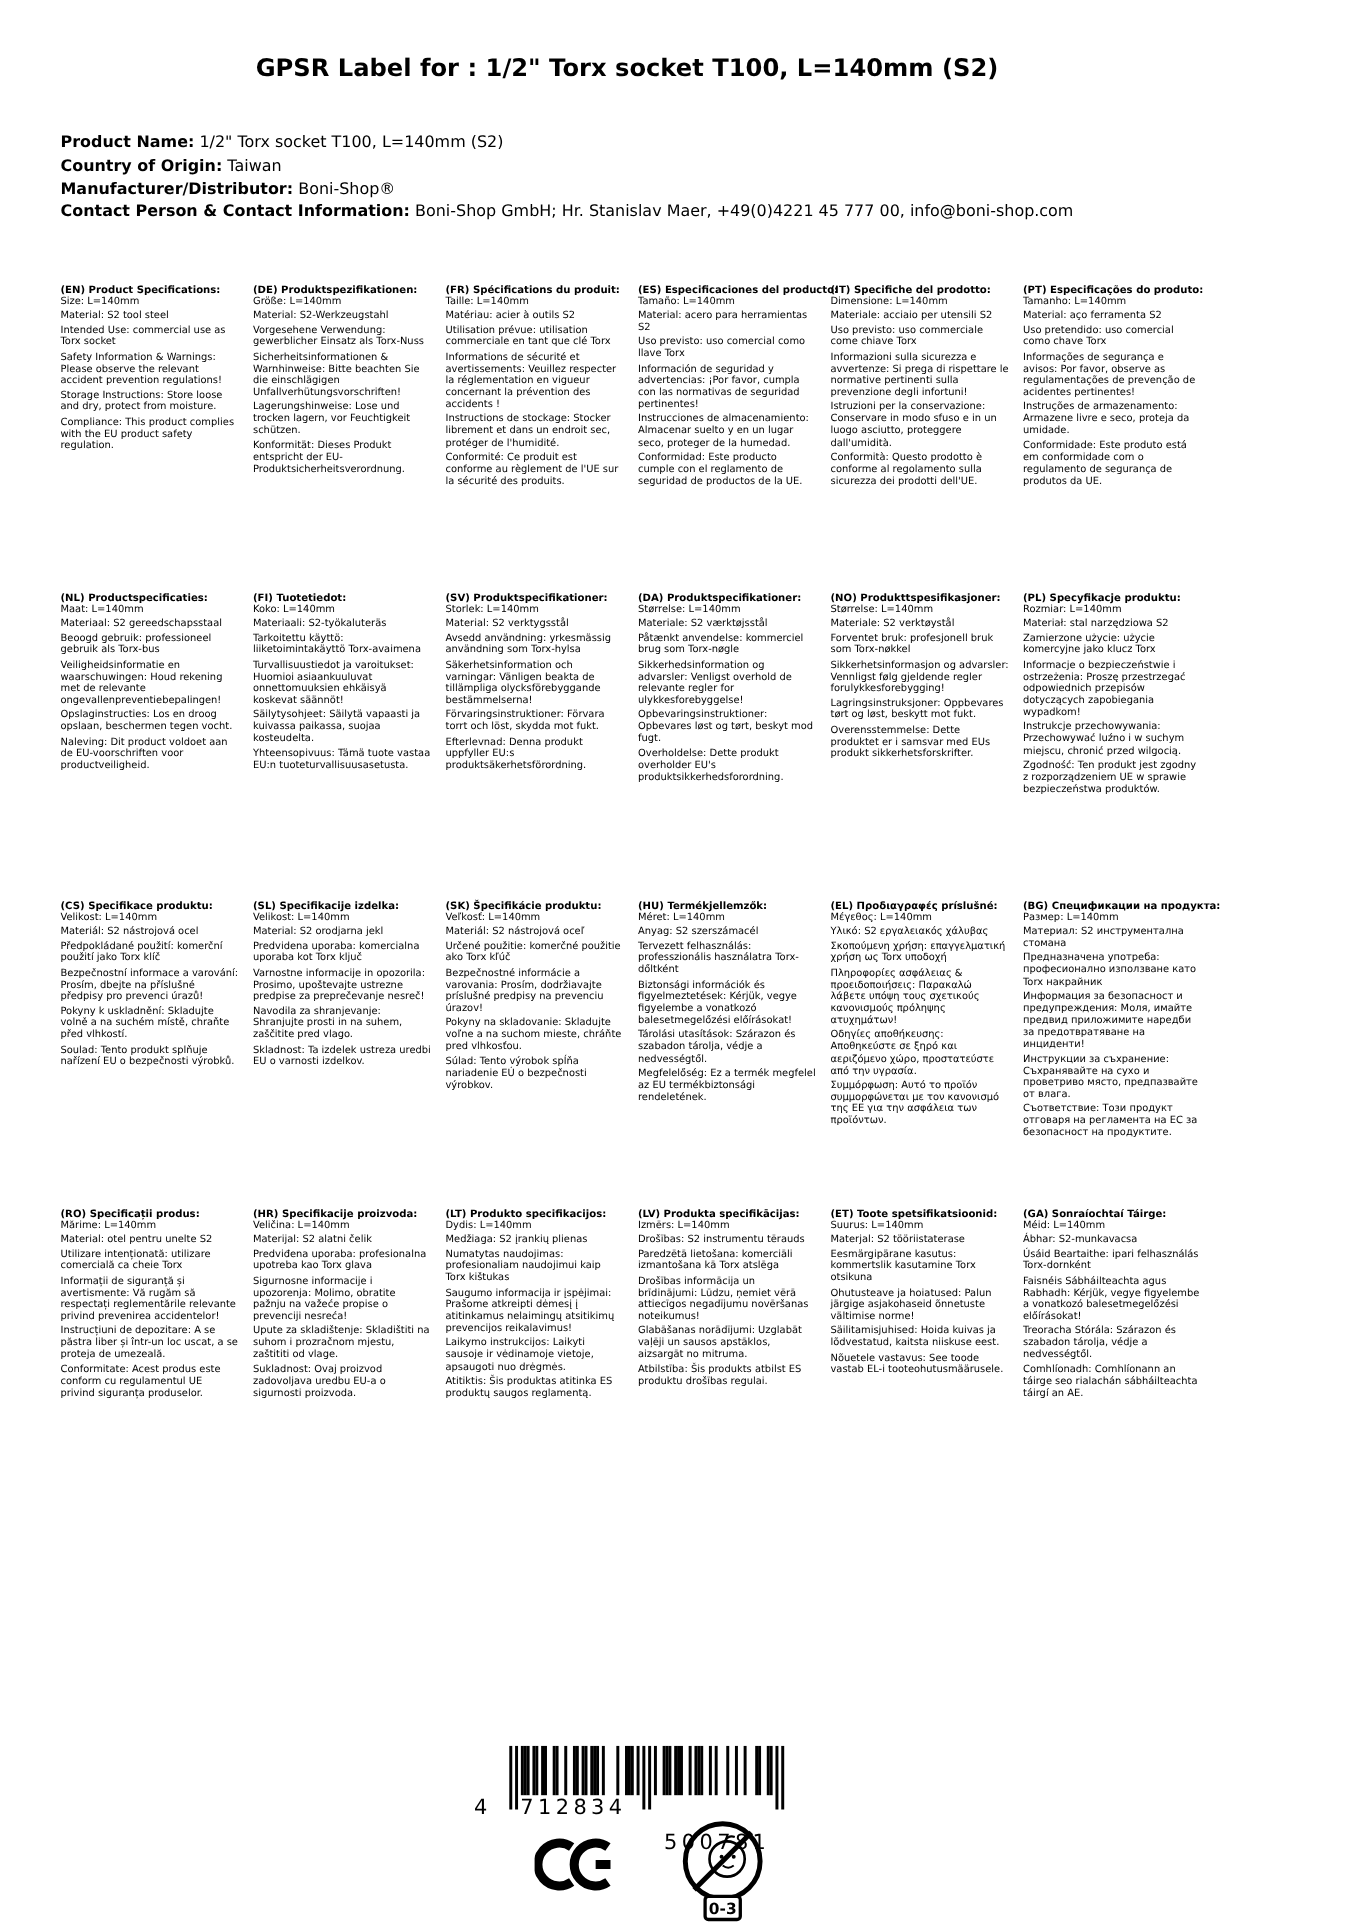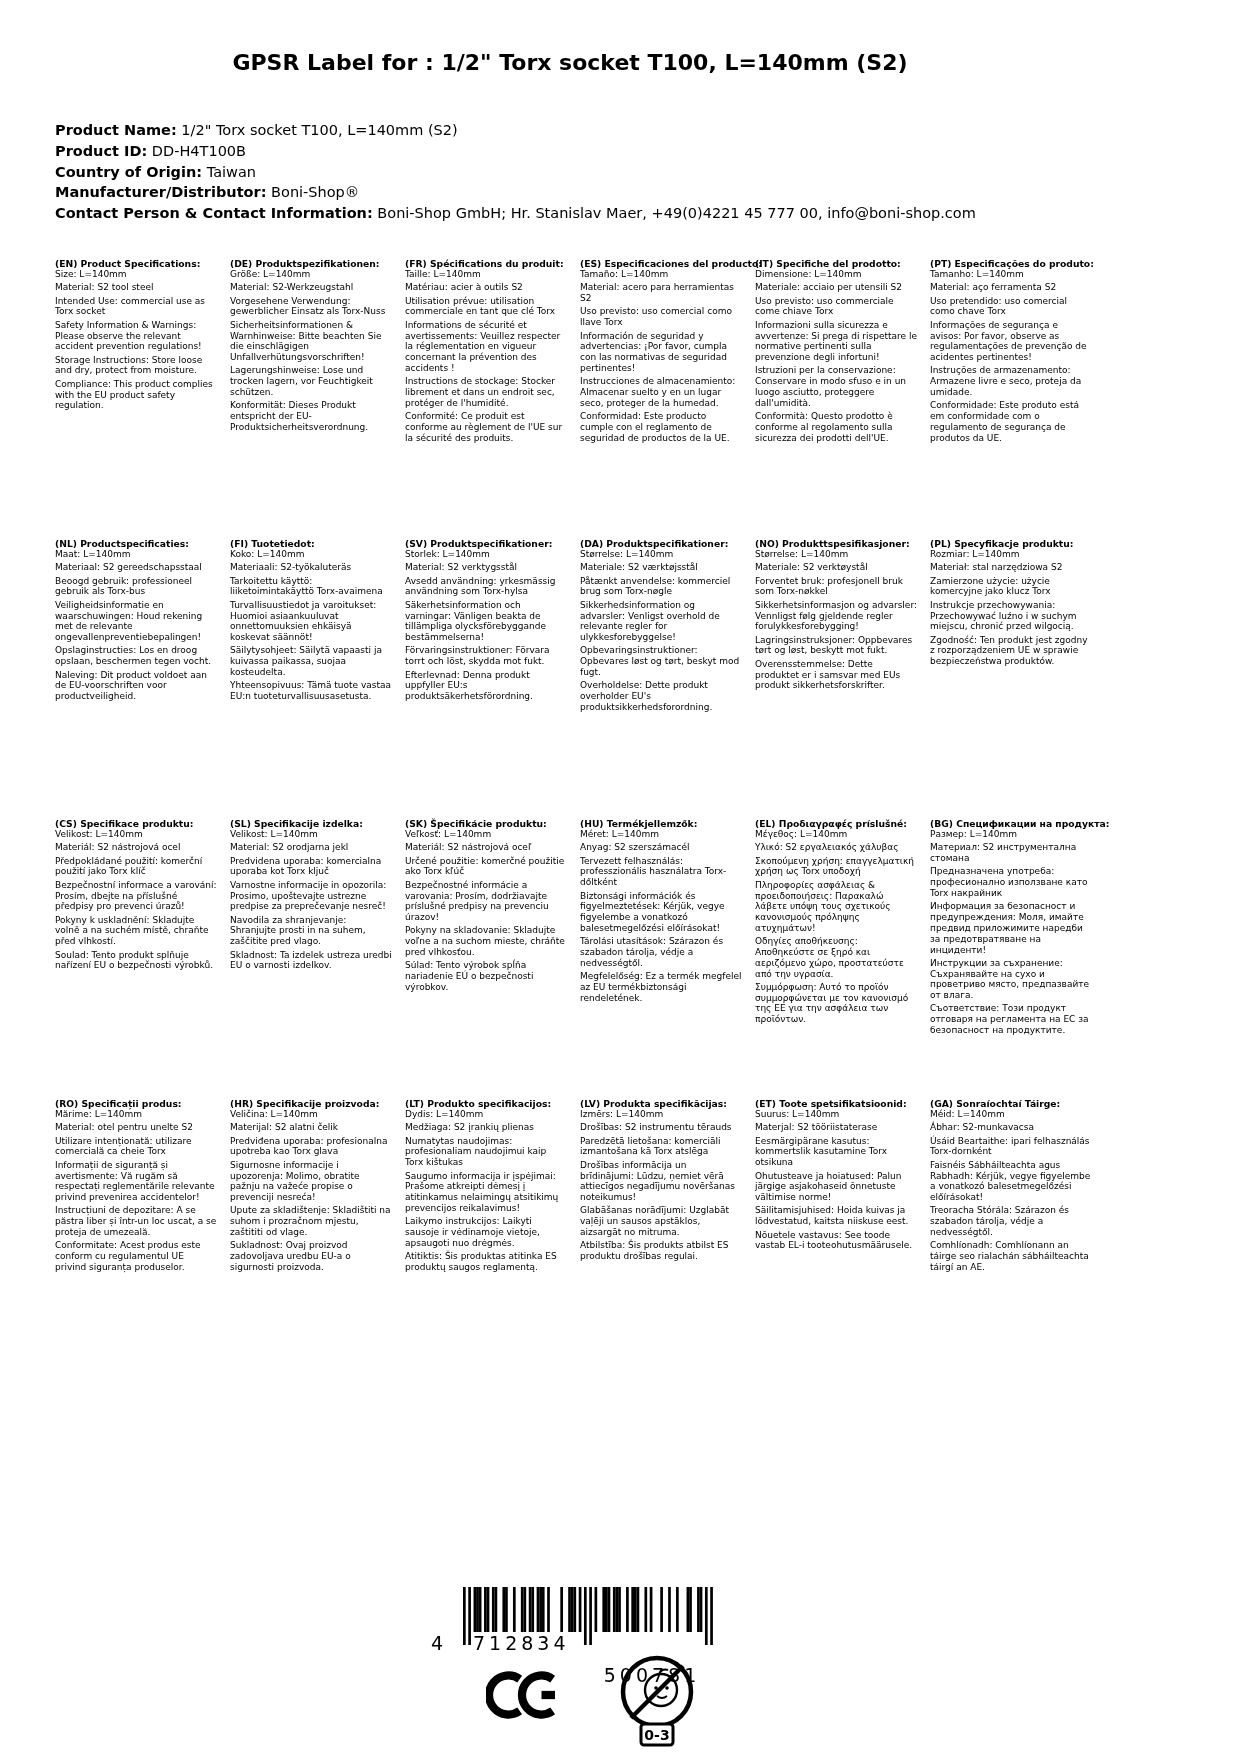--- a/index.html
+++ b/index.html
@@ -31,21 +31,20 @@
 </style>
 </head>
 <body>
 
 <div class="page">
 
   <div class="title">GPSR Label for : 1/2" Torx socket T100, L=140mm (S2)</div>
 
   <div class="info" id="info-rows">
       <div class="info-row"><span class="info-label">Product Name:</span><span>&nbsp;1/2" Torx socket T100, L=140mm (S2)</span></div>
-      <div class="info-row"><span class="info-label">Product ID:</span><span>&nbsp;DD-H4T100B</span></div>
       <div class="info-row"><span class="info-label">Country of Origin:</span><span>&nbsp;Taiwan</span></div>
       <div class="info-row"><span class="info-label">Manufacturer/Distributor:</span><span>&nbsp;Boni-Shop®</span></div>
       <div class="info-row"><span class="info-label">Contact Person &amp; Contact Information:</span><span>&nbsp;Boni-Shop GmbH; Hr. Stanislav Maer, +49(0)4221 45 777 00, info@boni-shop.com</span></div>
     </div>
 
   <div class="grid" id="lang-grid">
       <div class="lang-block">
         <div class="lang-heading">(EN) Product Specifications:</div>
         <p class="lang-par">Size: L=140mm</p>
         <p class="lang-par">Material: S2 tool steel</p>
@@ -142,20 +141,21 @@
         <p class="lang-par">Forventet bruk: profesjonell bruk som Torx-nøkkel</p>
         <p class="lang-par">Sikkerhetsinformasjon og advarsler: Vennligst følg gjeldende regler forulykkesforebygging!</p>
         <p class="lang-par">Lagringsinstruksjoner: Oppbevares tørt og løst, beskytt mot fukt.</p>
         <p class="lang-par">Overensstemmelse: Dette produktet er i samsvar med EUs produkt sikkerhetsforskrifter.</p>
       </div>
       <div class="lang-block">
         <div class="lang-heading">(PL) Specyfikacje produktu:</div>
         <p class="lang-par">Rozmiar: L=140mm</p>
         <p class="lang-par">Materiał: stal narzędziowa S2</p>
         <p class="lang-par">Zamierzone użycie: użycie komercyjne jako klucz Torx</p>
+        <p class="lang-par">Informacje o bezpieczeństwie i ostrzeżenia: Proszę przestrzegać odpowiednich przepisów dotyczących zapobiegania wypadkom!</p>
         <p class="lang-par">Instrukcje przechowywania: Przechowywać luźno i w suchym miejscu, chronić przed wilgocią.</p>
         <p class="lang-par">Zgodność: Ten produkt jest zgodny z rozporządzeniem UE w sprawie bezpieczeństwa produktów.</p>
       </div>
       <div class="lang-block">
         <div class="lang-heading">(CS) Specifikace produktu:</div>
         <p class="lang-par">Velikost: L=140mm</p>
         <p class="lang-par">Materiál: S2 nástrojová ocel</p>
         <p class="lang-par">Předpokládané použití: komerční použití jako Torx klíč</p>
         <p class="lang-par">Bezpečnostní informace a varování: Prosím, dbejte na příslušné předpisy pro prevenci úrazů!</p>
         <p class="lang-par">Pokyny k uskladnění: Skladujte volně a na suchém místě, chraňte před vlhkostí.</p>

